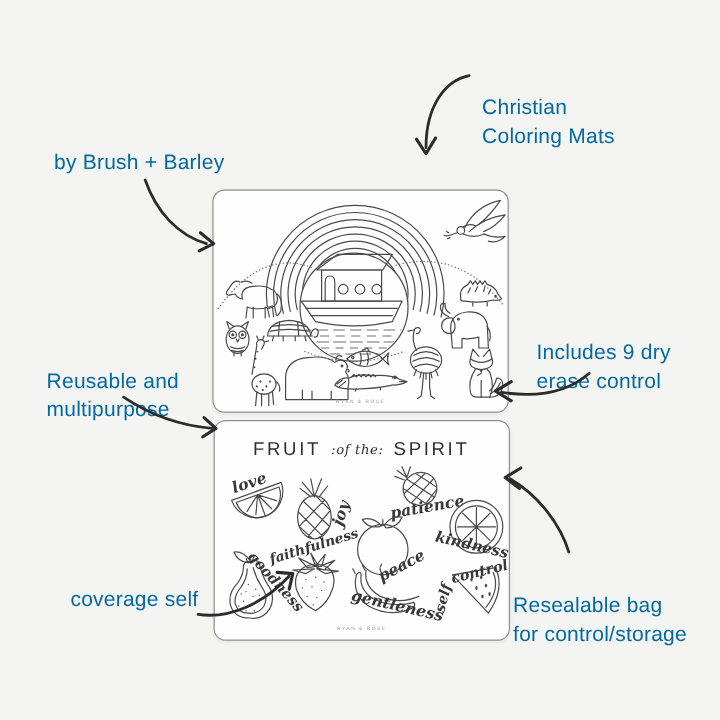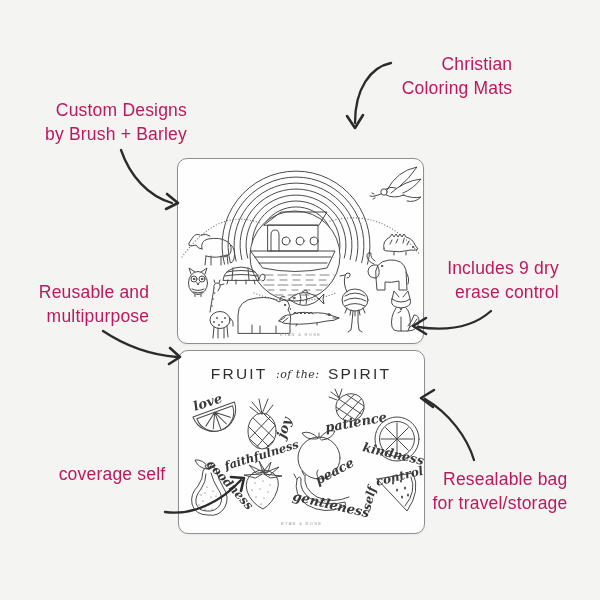--- a/index.html
+++ b/index.html
@@ -3,22 +3,22 @@
 <meta charset="utf-8">
 <style>
   html,body{margin:0;padding:0;}
   .canvas{
     position:relative;width:600px;height:600px;
     background:#f4f4f2;overflow:hidden;
     font-family:"Liberation Sans",sans-serif;
   }
   .label{
     position:absolute;transform:translateX(-50%);
-    text-align:right;color:#be185d;font-size:17.5px;line-height:24px;
-    letter-spacing:.2px;white-space:nowrap;
+    text-align:left;color:#0369a1;font-size:17.5px;line-height:24px;
+    letter-spacing:.2px;white-space:nowrap;margin-top:25px;
   }
   .mat{
     position:absolute;background:#fefefe;border:1.4px solid #8f8f8f;
     border-radius:10px;box-shadow:0 1px 3px rgba(0,0,0,.05);overflow:hidden;margin-top:48px;
   }
   .mat svg{display:block;width:100%;height:100%;}
   .arrows{position:absolute;left:0;top:0;width:600px;height:600px;pointer-events:none;}
   .ink{stroke:#2b2b2b;fill:none;stroke-width:2.3;stroke-linecap:round;}
   .inkhead{stroke:#2b2b2b;fill:none;stroke-width:2.6;stroke-linecap:round;stroke-linejoin:round;}
   .la{stroke:#4a4a4a;fill:none;stroke-width:1;stroke-linecap:round;stroke-linejoin:round;}
@@ -29,41 +29,40 @@
   .title-caps{font-family:"Liberation Sans",sans-serif;fill:#2f2f2f;font-size:15.5px;letter-spacing:2.2px;}
   .title-mid{font-family:"DejaVu Serif",serif;font-style:italic;fill:#2f2f2f;font-size:11px;letter-spacing:.5px;}
   .seed{fill:#4a4a4a;stroke:none;}
 </style>
 </head>
 <body>
 
 <div class="canvas">
 
   <div class="label" style="left:116px;top:98px">
-    <div>Custom Designs</div>
     <div>by Brush + Barley</div>
   </div>
   <div class="label" style="left:457px;top:52px">
     <div>Christian</div>
     <div>Coloring Mats</div>
   </div>
   <div class="label" style="left:94px;top:280px">
     <div>Reusable and</div>
     <div>multipurpose</div>
   </div>
   <div class="label" style="left:503px;top:256px">
     <div>Includes 9 dry</div>
     <div>erase control</div>
   </div>
   <div class="label" style="left:112px;top:462px">
     <div>coverage self</div>
   </div>
   <div class="label" style="left:500px;top:467px">
     <div>Resealable bag</div>
-    <div>for travel/storage</div>
+    <div>for control/storage</div>
   </div>
 
   <div class="mat" style="left:177px;top:110px;width:245px;height:184px">
     <svg viewBox="0 0 245 184">
       <defs>
         <clipPath id="arkclip">
             <circle cx="117" cy="97" r="44"></circle>
           </clipPath>
       </defs>
 

